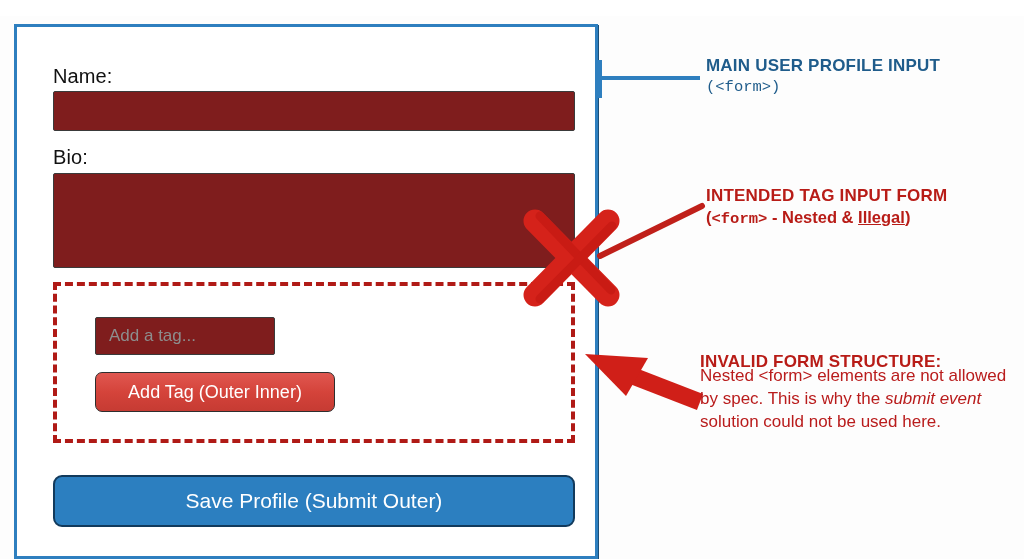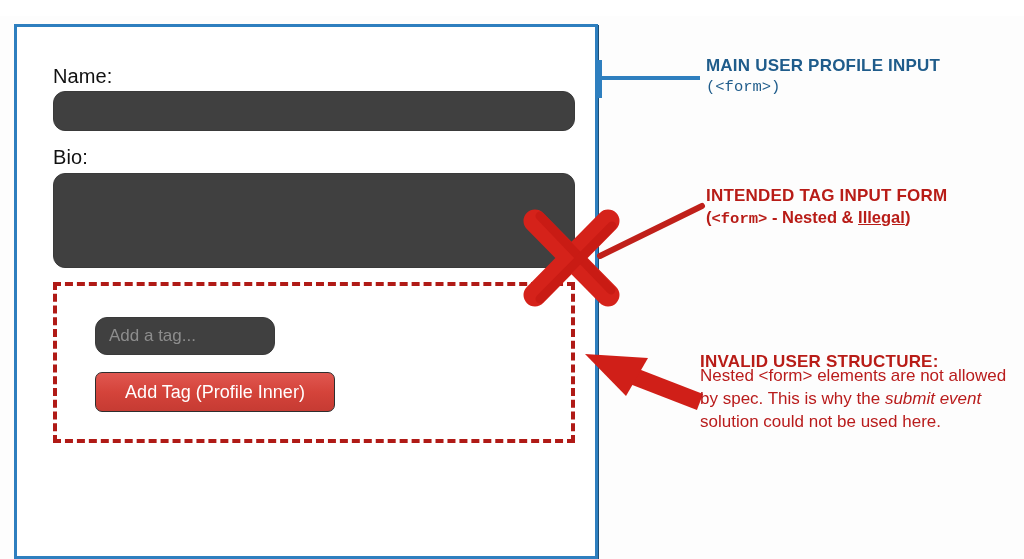--- a/index.html
+++ b/index.html
@@ -33,23 +33,23 @@
   .field-label {
     position: absolute;
     font-size: 20px;
     color: #111111;
     letter-spacing: 0.1px;
     white-space: nowrap;
   }
 
   .text-input {
     position: absolute;
-    background: #404040;
+    background: #7f1d1d;
     border: 1.5px solid #3a3a3a;
-    border-radius: 12px;
+    border-radius: 2px;
     box-sizing: border-box;
   }
 
   .text-input .ph {
     position: absolute;
     left: 13px;
     top: 50%;
     transform: translateY(-50%);
     font-size: 17px;
     color: #8d8d8d;
@@ -190,23 +190,24 @@
 
     <div class="field-label bio-label">Bio:</div>
     <div class="text-input bio-input">
       <span class="ph"></span>
     </div>
 
     <div class="inner-form">
       <div class="text-input tag-input">
         <span class="ph">Add a tag...</span>
       </div>
-      <div class="add-tag-button">Add Tag (Profile Inner)</div>
-    </div>
-
+      <div class="add-tag-button">Add Tag (Outer Inner)</div>
+    </div>
+
+    <div class="save-button">Save Profile (Submit Outer)</div>
   </div>
 
   <svg class="overlay" viewBox="0 0 1024 559" xmlns="http://www.w3.org/2000/svg">
 
     <g>
       <line x1="598" y1="62" x2="700" y2="62" stroke="#2e7fbf" stroke-width="4"></line>
       <line x1="600" y1="44" x2="600" y2="82" stroke="#2e7fbf" stroke-width="4"></line>
     </g>
 
     <g stroke="#d5221a" stroke-width="23" stroke-linecap="round" fill="none">
@@ -234,20 +235,20 @@
   </div>
 
   <div class="anno anno-tag">
     <div class="anno-title anno-red">INTENDED TAG INPUT FORM</div>
     <div class="anno-sub anno-sub-red">
       <span class="paren">(</span><span class="mono">&lt;form&gt;</span><span> - Nested &amp; </span><span class="underline">Illegal</span><span class="paren">)</span>
     </div>
   </div>
 
   <div class="anno anno-invalid">
-    <div class="anno-title anno-red">INVALID USER STRUCTURE:</div>
+    <div class="anno-title anno-red">INVALID FORM STRUCTURE:</div>
   </div>
 
   <div class="body-text">
     <span>Nested &lt;form&gt; elements are not allowed by spec. This is why the </span><span class="em">submit event</span><span> solution could not be used here.</span>
   </div>
 
 </div>
 
 </body></html>

